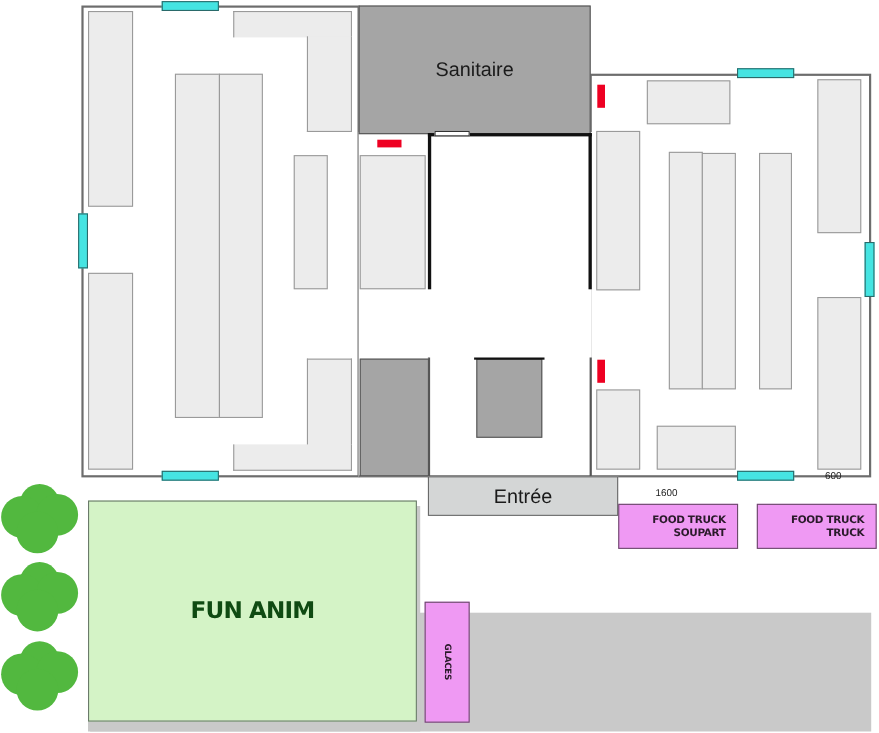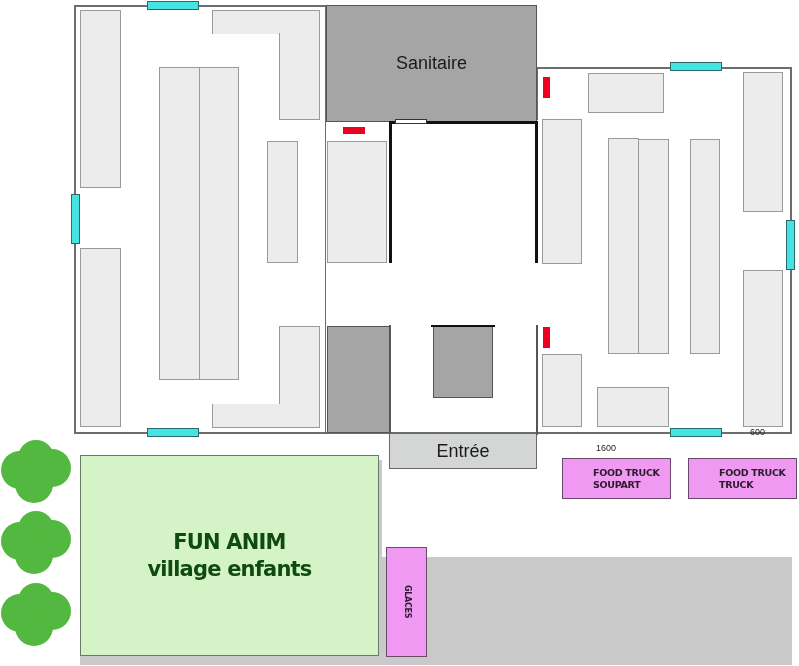--- a/index.html
+++ b/index.html
@@ -7,21 +7,21 @@
     .abs { position: absolute; box-sizing: border-box; }
     .wall { border: 2px solid #6d6d6d; background: #ffffff; }
     .stand { background: #ececec; border: 1.5px solid #9a9a9a; }
     .dark { background: #a5a5a5; border: 1.5px solid #555555; }
     .exit { background: #45e4e2; border: 1.5px solid #2a6a6a; }
     .ext { background: #ee0022; }
     .thickline { background: #111111; }
     .label { display: flex; align-items: center; justify-content: center; text-align: center; }
     .sanitaire-text { font-family: "Liberation Sans", sans-serif; font-size: 18px; color: #1a1a1a; }
     .entree { background: #d4d6d6; border: 1.5px solid #6a6a6a; font-family: "Liberation Sans", sans-serif; font-size: 18px; color: #1a1a1a; }
-    .food { background: #ef99f3; border: 1.5px solid #6a4a6a; font-family: "DejaVu Sans", sans-serif; font-weight: bold; font-size: 9.5px; color: #2a1a2a; line-height: 12px; letter-spacing: -0.3px; text-align: left; justify-content: flex-start; padding-left: 30px; }
+    .food { background: #ef99f3; border: 1.5px solid #6a4a6a; font-family: "DejaVu Sans", sans-serif; font-weight: bold; font-size: 9.5px; color: #2a1a2a; line-height: 12px; letter-spacing: -0.3px; text-align: right; justify-content: flex-start; padding-left: 30px; }
     .food span { display: block; }
     .dim { font-family: "Liberation Sans", sans-serif; font-size: 9px; color: #222; }
     .village { background: #d4f3c6; border: 1.5px solid #6a7a6a; color: #0f4a12; font-family: "DejaVu Sans", sans-serif; font-weight: bold; font-size: 21px; line-height: 27px; flex-direction: column; letter-spacing: -0.8px; }
     .parking { background: #c9c9c9; }
     .tree { position: absolute; width: 72px; height: 66px; }
   </style>
 </head>
 <body>
 
 <div class="abs parking" style="left:80px; top:557px; width:712px; height:108px;"></div>
@@ -74,21 +74,21 @@
 <div class="abs exit" style="left:71px; top:194px; width:9px; height:50px;"></div>
 <div class="abs exit" style="left:147px; top:428px; width:52px; height:9px;"></div>
 <div class="abs exit" style="left:670px; top:62px; width:52px; height:9px;"></div>
 <div class="abs exit" style="left:786px; top:220px; width:9px; height:50px;"></div>
 <div class="abs exit" style="left:670px; top:428px; width:52px; height:9px;"></div>
 
 <div class="abs ext" style="left:343px; top:127px; width:22px; height:7px;"></div>
 <div class="abs ext" style="left:543px; top:77px; width:7px; height:21px;"></div>
 <div class="abs ext" style="left:543px; top:327px; width:7px; height:21px;"></div>
 
-<div class="abs entree label" style="left:389px; top:433px; width:148px; height:36px;">
+<div class="abs entree label" style="left:389px; top:433px; width:173px; height:36px;">
   <span>Entrée</span>
 </div>
 
 <div class="abs dim" style="left:596px; top:443px;">1600</div>
 <div class="abs dim" style="left:750px; top:427px;">600</div>
 
 <div class="abs food label" style="left:562px; top:458px; width:109px; height:41px;">
   <div>
     <span>FOOD TRUCK</span>
     <span>SOUPART</span>
@@ -101,21 +101,20 @@
   </div>
 </div>
 
 <div class="abs food label" style="left:386px; top:547px; width:41px; height:110px; padding-left:0; justify-content:center;">
   <span style="writing-mode: vertical-rl; font-size:8px;">GLACES</span>
 </div>
 
 <div class="abs" style="left:82px; top:460px; width:300px; height:205px; background:#c9c9c9;"></div>
 <div class="abs village label" style="left:80px; top:455px; width:299px; height:201px;">
   <span>FUN ANIM</span>
-  <span>village enfants</span>
 </div>
 
 <svg class="tree" style="left:0px; top:438px;" viewBox="0 0 72 66">
   <g fill="#52b83f">
       <circle cx="36" cy="20" r="18"></circle>
       <circle cx="20" cy="32" r="19"></circle>
       <circle cx="52" cy="30" r="19"></circle>
       <circle cx="34" cy="46" r="19"></circle>
     </g>
 </svg>

